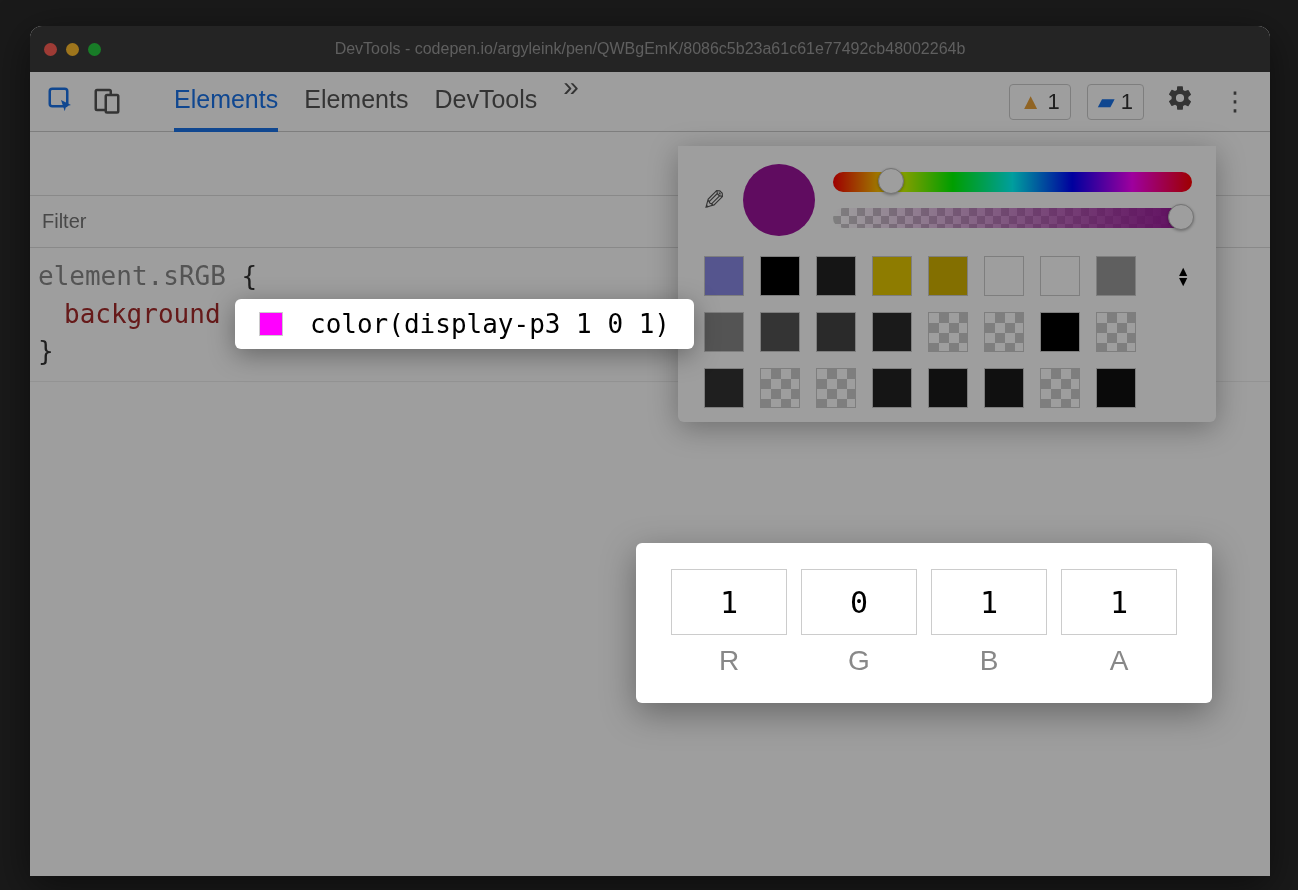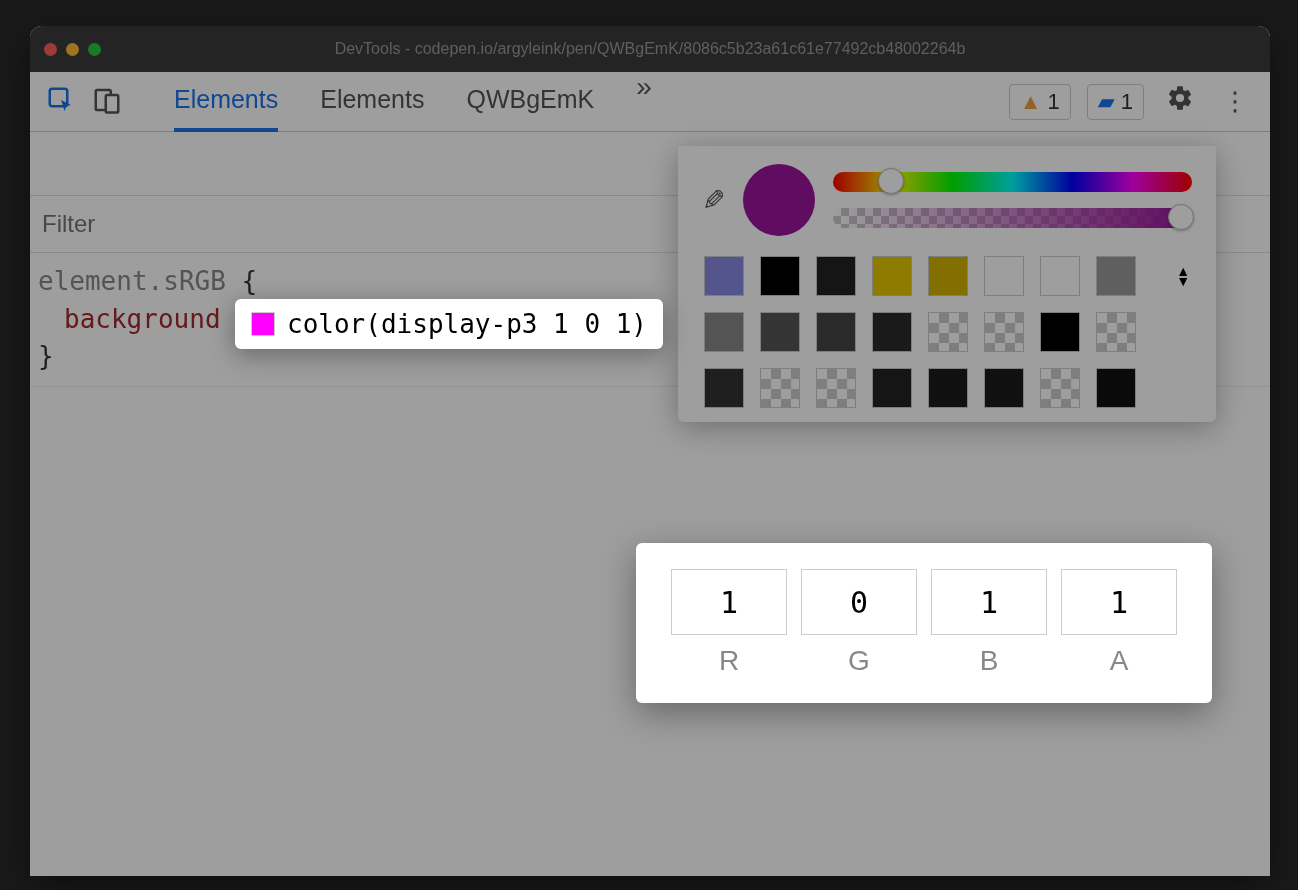--- a/index.html
+++ b/index.html
@@ -43,21 +43,21 @@
   .toolbar {
     height: 60px;
     background: #fff;
     border-bottom: 1px solid #ccc;
     display: flex;
     align-items: center;
     padding: 0 16px;
     gap: 16px;
   }
   .tool-left { display:flex; align-items:center; gap:16px;}
-  .tabs { display: flex; gap: 42px; margin-left: 36px; flex: 1; font-size: 25px; color:#555;}
+  .tabs { display: flex; gap: 26px; margin-left: 36px; flex: 1; font-size: 25px; color:#555;}
   .tab { padding: 14px 0; cursor: pointer; }
   .tab.active { color:#1a73e8; border-bottom: 4px solid #1a73e8; }
   .badge-box {
     border: 1px solid #ccc; border-radius: 4px;
     padding: 4px 10px; display:flex; align-items:center; gap:6px;
     font-size: 22px; color:#333;
   }
   .warn-tri { color:#e8a23a; }
   .chat-ico { color:#1a73e8; }
   .gear, .kebab { font-size: 26px; color:#555; padding: 0 6px;}
@@ -65,36 +65,36 @@
     display:flex; height: calc(100% - 94px);
   }
   .styles-pane {
     flex: 1; background:#fff; position:relative;
   }
   .blank-strip { height: 64px; border-bottom:1px solid #ddd; }
   .filter-row {
     border-bottom:1px solid #ddd; padding: 14px 12px;
   }
   .filter-input {
-    width: 100%; border:none; outline:none; font-size: 24px; color:#888;
+    width: 100%; border:none; outline:none; font-size: 20px; color:#888;
     background:transparent;
   }
   .css-block {
     padding: 10px 8px; font-family: ui-monospace, Menlo, monospace;
     font-size: 26px; line-height: 1.45; color:#555;
     border-bottom:1px solid #eee;
   }
   .css-prop { color:#a52a2a; }
   .css-brace { color:#333; }
   .selector-row {color:#888;}
   .indent { padding-left: 26px;}
   .color-popup {
     position: absolute; left: 205px; top: 167px;
     background:#fff; border-radius:6px; box-shadow:0 6px 26px rgba(0,0,0,0.35);
-    padding: 10px 16px; display:flex; align-items:center; gap:12px;
+    padding: 10px 24px; display:flex; align-items:center; gap:27px;
     font-family: ui-monospace, Menlo, monospace; font-size: 26px;
   }
   .swatch-mini {
     width:24px; height:24px; background:#ff00ff; border:1px solid #ccc;
   }
   
   .picker {
     position:absolute; left: 648px; top: 14px; width: 538px;
     background:#fff; border-radius:0 0 6px 6px;
     box-shadow: 0 6px 30px rgba(0,0,0,0.3);
@@ -206,21 +206,21 @@
       <span class="device-icon">
         <svg viewBox="0 0 24 24" fill="none" stroke="#555" stroke-width="2">
           <rect x="3" y="4" width="12" height="16" rx="1"></rect>
           <rect x="11" y="8" width="10" height="14" rx="1" fill="#fff"></rect>
         </svg>
       </span>
     </div>
     <div class="tabs">
       <div class="tab active">Elements</div>
       <div class="tab">Elements</div>
-      <div class="tab">QWBgEmK</div>
+      <div class="tab">DevTools</div>
       <div class="overflow-icon">»</div>
     </div>
     <div class="badge-box">
       <span class="warn-tri">▲</span>
       <span>1</span>
     </div>
     <div class="badge-box">
       <span class="chat-ico">▰</span>
       <span>1</span>
     </div>

